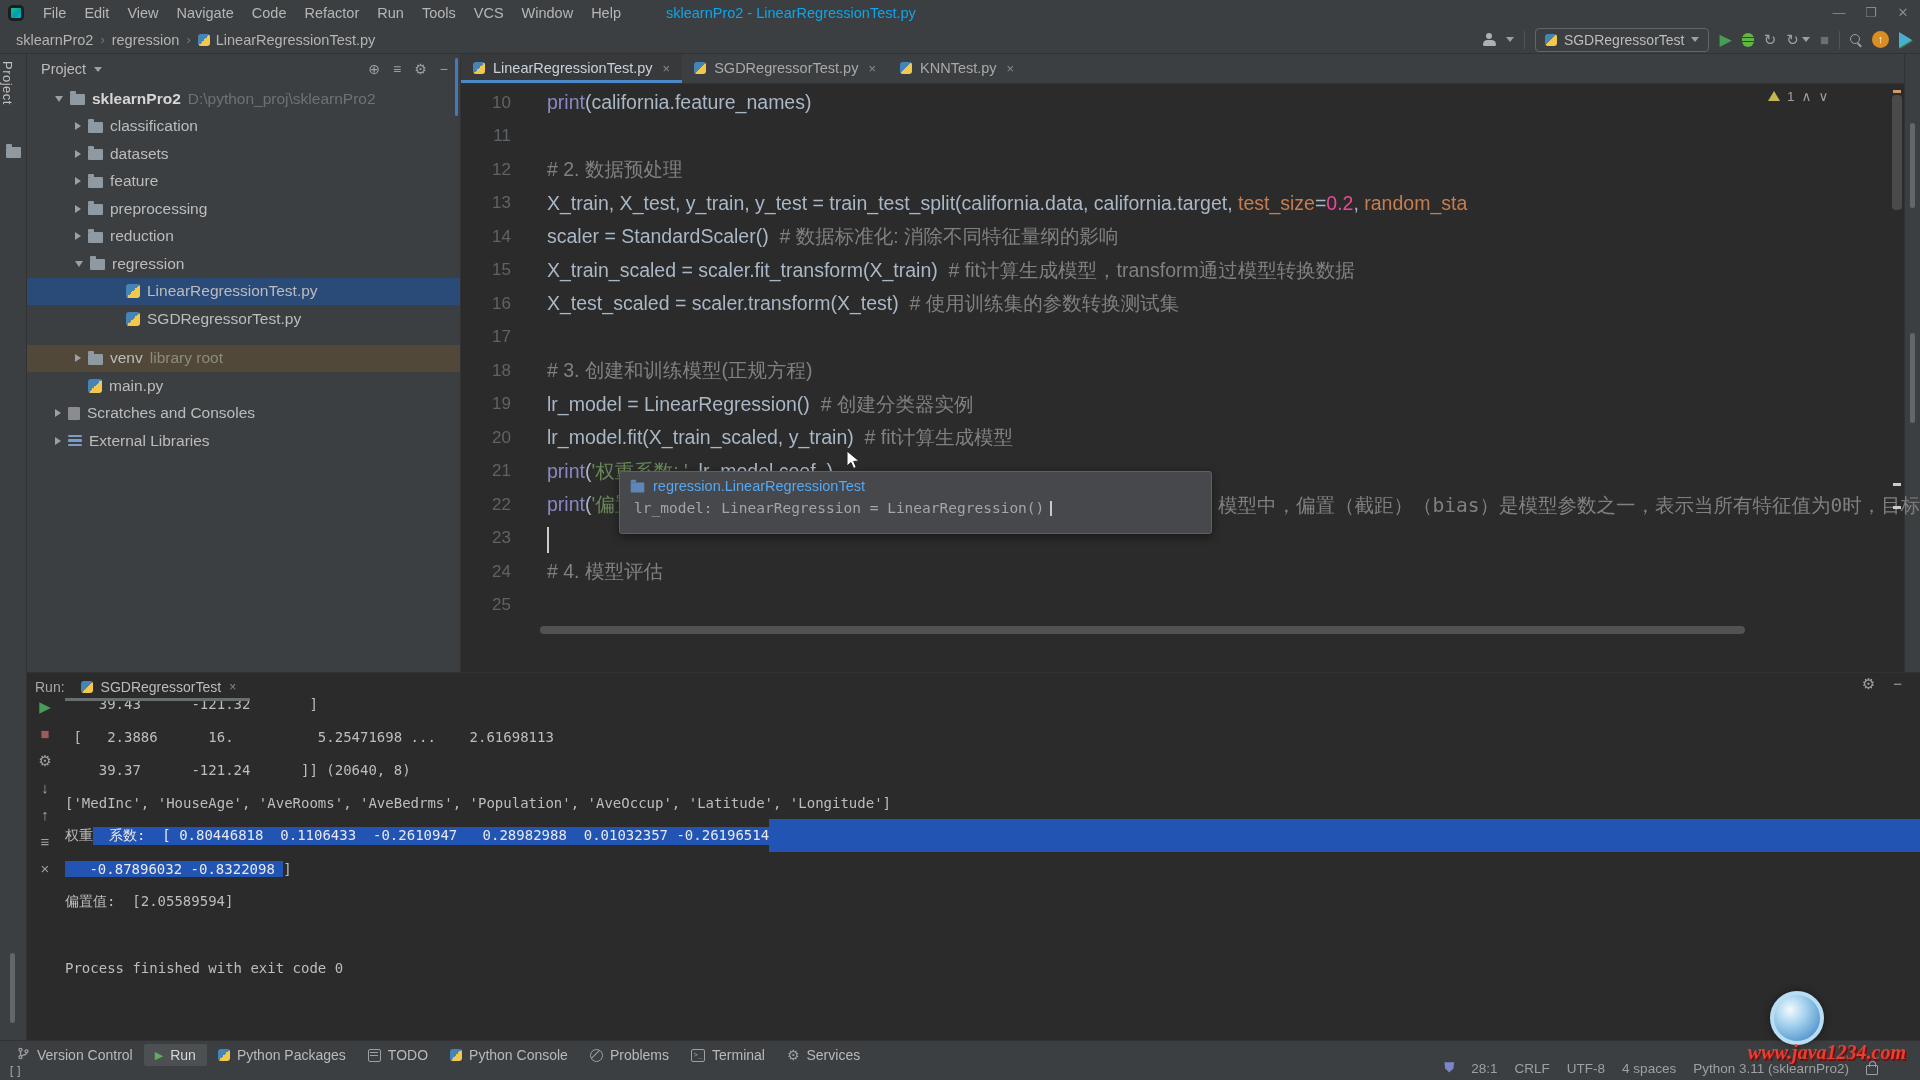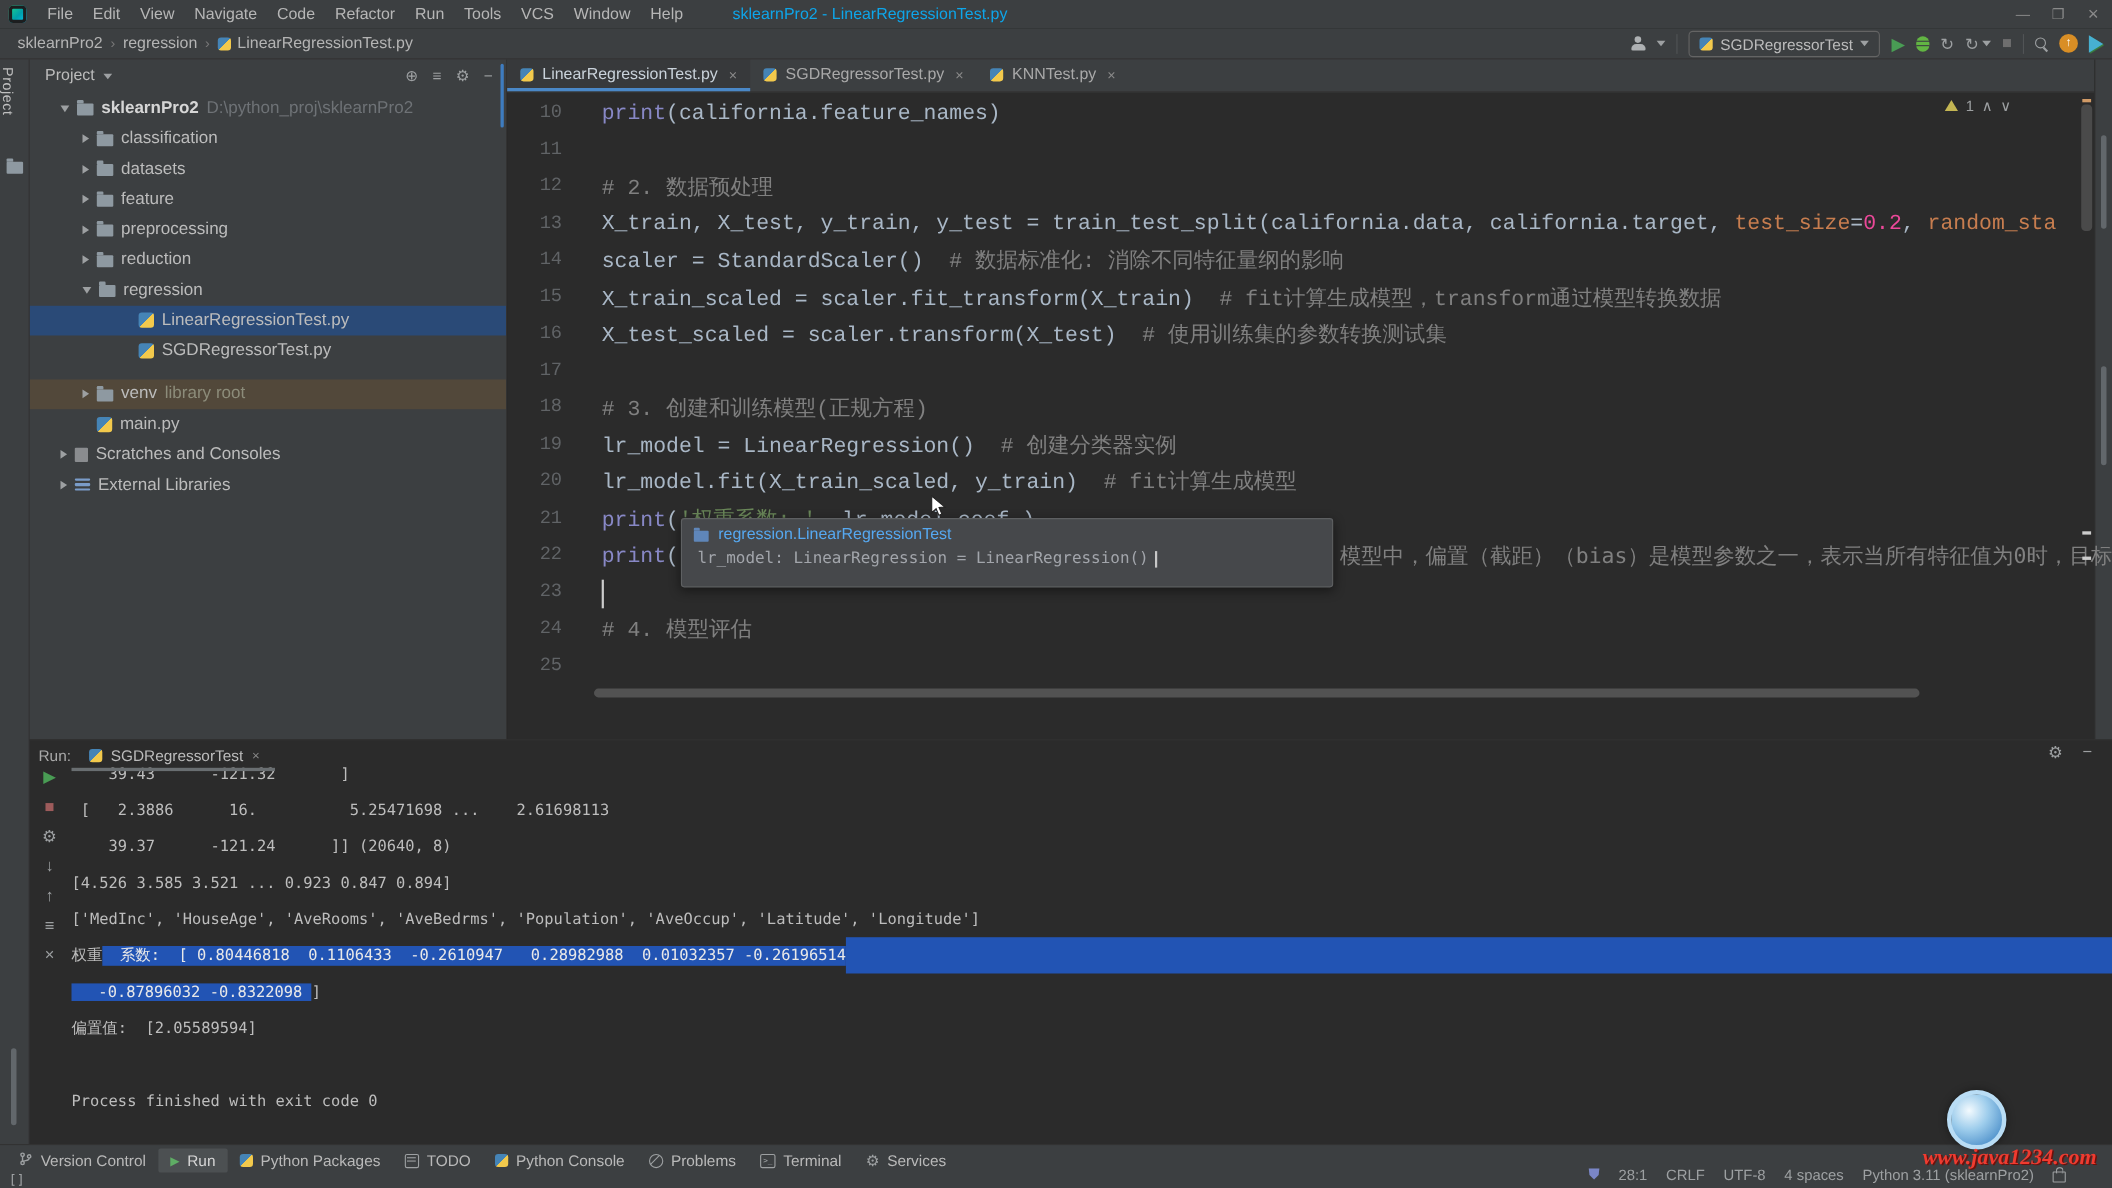--- a/index.html
+++ b/index.html
@@ -69,21 +69,21 @@
   .tree-bold{font-weight:bold;color:#d6d6d6;}
   #panel-scrollhint{left:455px;top:58px;width:3px;height:58px;background:#3e7cbf;border-radius:2px;z-index:5;}
   
   #editor{left:461px;top:53px;width:1443px;height:619px;background:#2b2b2b;overflow:hidden;}
   #tabbar{height:30px;background:#3c3f41;display:flex;border-bottom:1px solid #323232;}
   .etab{display:flex;align-items:center;gap:8px;padding:0 12px;font-size:14.5px;color:#a9a9a9;position:relative;}
   .etab.active{background:#37393b;color:#c9d2da;}
   .etab.active:after{content:"";position:absolute;left:0;right:0;bottom:0;height:3px;background:#4a88c7;}
   .etab .closex{color:#8a8a8a;font-size:13px;margin-left:2px;}
   #code{position:absolute;left:0;top:33px;right:0;bottom:0;
-     font-family:Liberation Mono, monospace;font-size:19.5px;}
+     font-family:Liberation Sans, sans-serif;font-size:19.5px;}
   .cl{height:33.5px;display:flex;align-items:center;white-space:pre;}
   .cl .ln{width:50px;text-align:right;color:#606366;font-size:17px;flex:none;}
   .cl .ct{padding-left:36px;}
   .tk-p{color:#a9b7c6;} .tk-c{color:#808080;} .tk-s{color:#6a8759;}
   .tk-n{color:#ec4899;} .tk-b{color:#8888c6;} .tk-a{color:#c77d4f;}
   #line22-tail{left:1218px;top:489px;height:33.5px;line-height:33.5px;color:#808080;
      font-family:"DejaVu Sans Mono","Liberation Mono",monospace;font-size:19.5px;white-space:pre;z-index:3;}
   #caret23{left:547px;top:527px;width:2px;height:26px;background:#cccccc;z-index:3;}
   #inspection-widget{left:1768px;top:88px;display:flex;align-items:center;gap:7px;font-size:13.5px;color:#9da0a2;z-index:4;}
   #inspection-widget .warn-tri{width:0;height:0;border-left:6px solid transparent;border-right:6px solid transparent;border-bottom:10px solid #c4b653;}
@@ -373,21 +373,20 @@
       <span style="color: rgb(157, 160, 162);">⚙</span>
       <span style="color: rgb(157, 160, 162);">↓</span>
       <span style="color: rgb(157, 160, 162);">↑</span>
       <span style="color: rgb(157, 160, 162);">≡</span>
       <span style="color: rgb(157, 160, 162);">×</span>
     </div>
   <div id="console">
       <div class="con-line">    39.43      -121.32       ]</div>
       <div class="con-line"> [   2.3886      16.          5.25471698 ...    2.61698113</div>
       <div class="con-line">    39.37      -121.24      ]] (20640, 8)</div>
-      <div class="con-line">[4.526 3.585 3.521 ... 0.923 0.847 0.894]</div>
       <div class="con-line">['MedInc', 'HouseAge', 'AveRooms', 'AveBedrms', 'Population', 'AveOccup', 'Latitude', 'Longitude']</div>
       <div class="con-line"><span>权重</span><span class="con-sel">系数:  [ 0.80446818  0.1106433  -0.2610947   0.28982988  0.01032357 -0.26196514</span><div class="con-fill"></div></div>
       <div class="con-line"><span class="con-sel"> -0.87896032 -0.8322098 </span><span>]</span></div>
       <div class="con-line">偏置值:  [2.05589594]</div>
       <div class="con-line"></div>
       <div class="con-line">Process finished with exit code 0</div>
     </div>
 </div>
 
 <div class="abs" id="statusbar">

